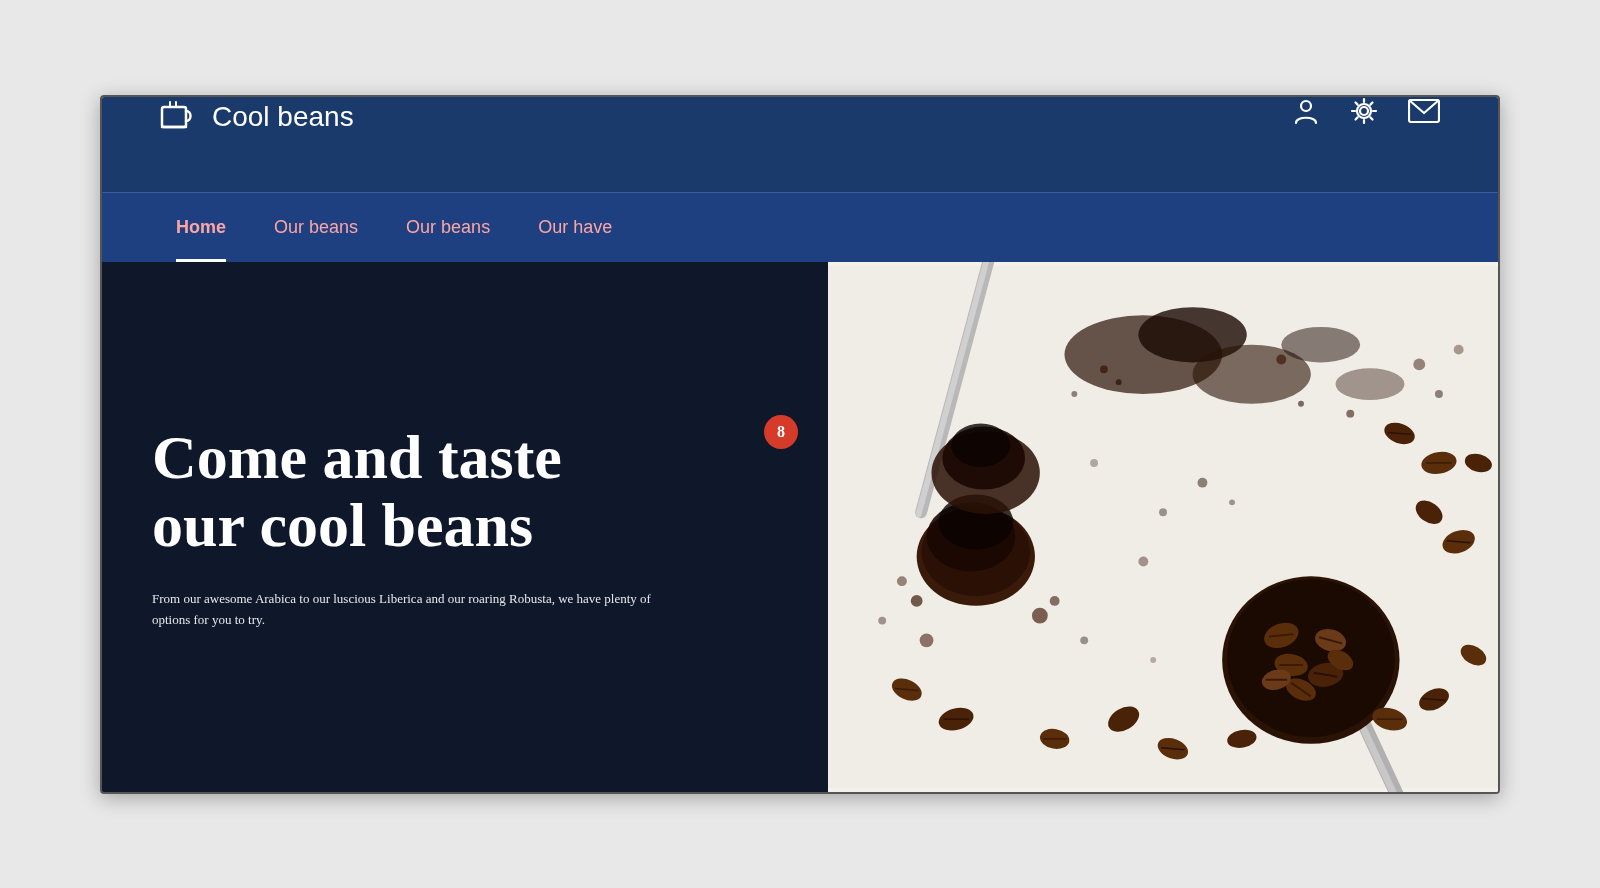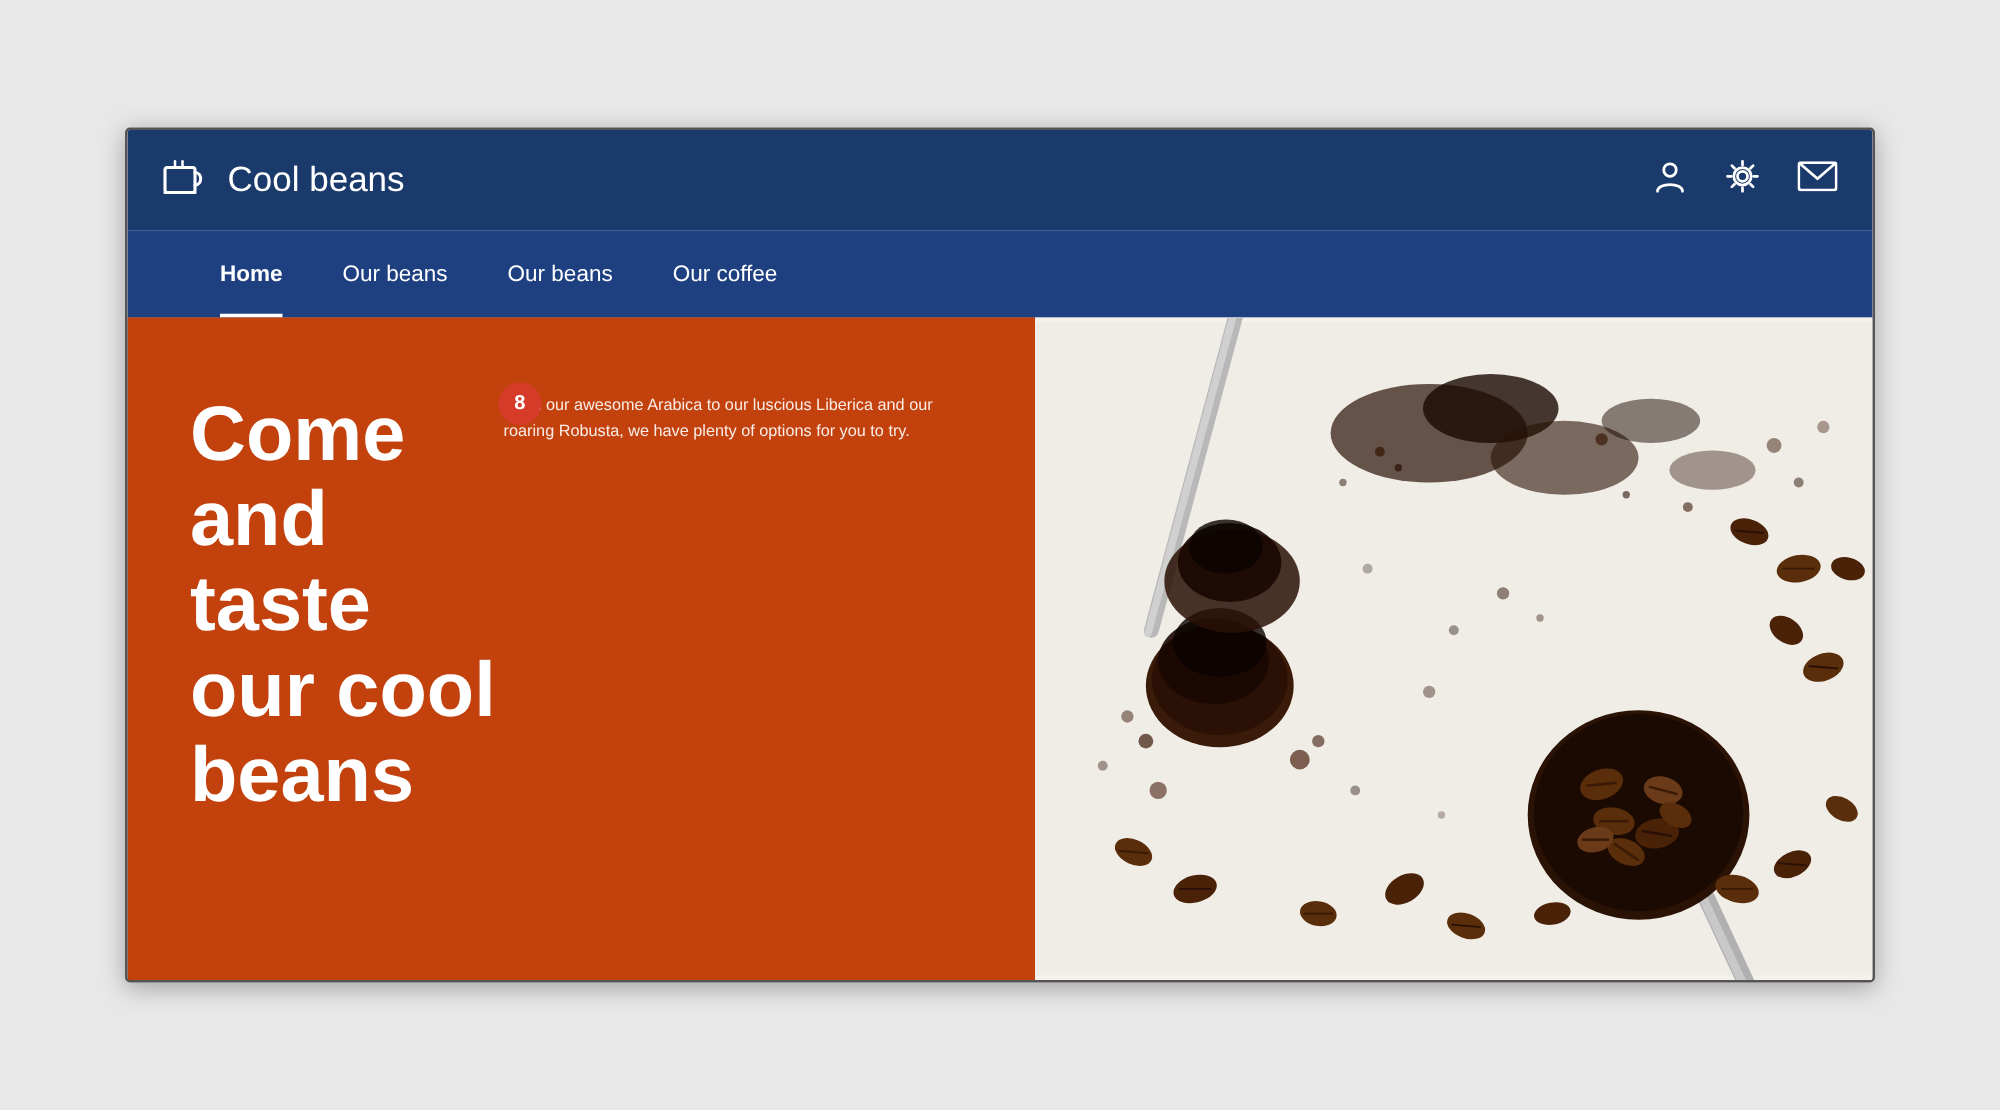--- a/index.html
+++ b/index.html
@@ -18,24 +18,24 @@
       border: 2px solid #555;
       border-radius: 4px;
       overflow: hidden;
       box-shadow: 0 4px 20px rgba(0,0,0,0.3);
     }
 
     
     .top-bar {
       background: #1a3a6b;
       display: flex;
-      align-items: center;
+      align-items: flex-start;
       justify-content: space-between;
-      padding: 0 28px;
-      height: 80px;
+      padding: 0 58px;
+      height: 95px;
     }
 
     .logo-area {
       display: flex;
       align-items: center;
       gap: 16px;
       color: white;
     }
 
     .logo-icon {
@@ -68,21 +68,21 @@
       align-items: stretch;
       padding: 0 50px;
       height: 70px;
       border-top: 1px solid rgba(255,255,255,0.15);
     }
 
     .nav-item {
       display: flex;
       align-items: center;
       padding: 0 24px;
-      color: #ffffff;
+      color: #fca5a5;
       font-size: 18px;
       cursor: pointer;
       position: relative;
       text-decoration: none;
     }
 
     .nav-item.active {
       font-weight: bold;
     }
 
@@ -98,26 +98,27 @@
 
     
     .hero {
       display: flex;
       height: 530px;
       background: #1e3a6e;
     }
 
     .hero-left {
       flex: 0 0 52%;
-      background: #c2410c;
-      display: flex;
-      flex-direction: row;
+      background: #0f172a;
+      display: flex;
+      flex-direction: column;
       justify-content: center;
       padding: 60px 60px 60px 50px;
       position: relative;
+      font-family: Liberation Serif, serif;
     }
 
     .hero-title {
       font-size: 62px;
       font-weight: 800;
       color: white;
       line-height: 1.1;
       margin-bottom: 30px;
       position: relative;
     }
@@ -199,21 +200,21 @@
           <polyline points="1,1 16,14 31,1" stroke="white" stroke-width="2.2" fill="none" stroke-linejoin="round"></polyline>
         </svg>
       </div>
     </div>
   </div>
 
   <div class="nav-bar">
     <a class="nav-item active">Home</a>
     <a class="nav-item">Our beans</a>
     <a class="nav-item">Our beans</a>
-    <a class="nav-item">Our coffee</a>
+    <a class="nav-item">Our have</a>
   </div>
 
   <div class="hero">
     <div class="hero-left">
       <div class="hero-title">
         <span>
           Come and taste<br>our cool beans
         </span>
         <span class="notification-badge">8</span>
       </div>

